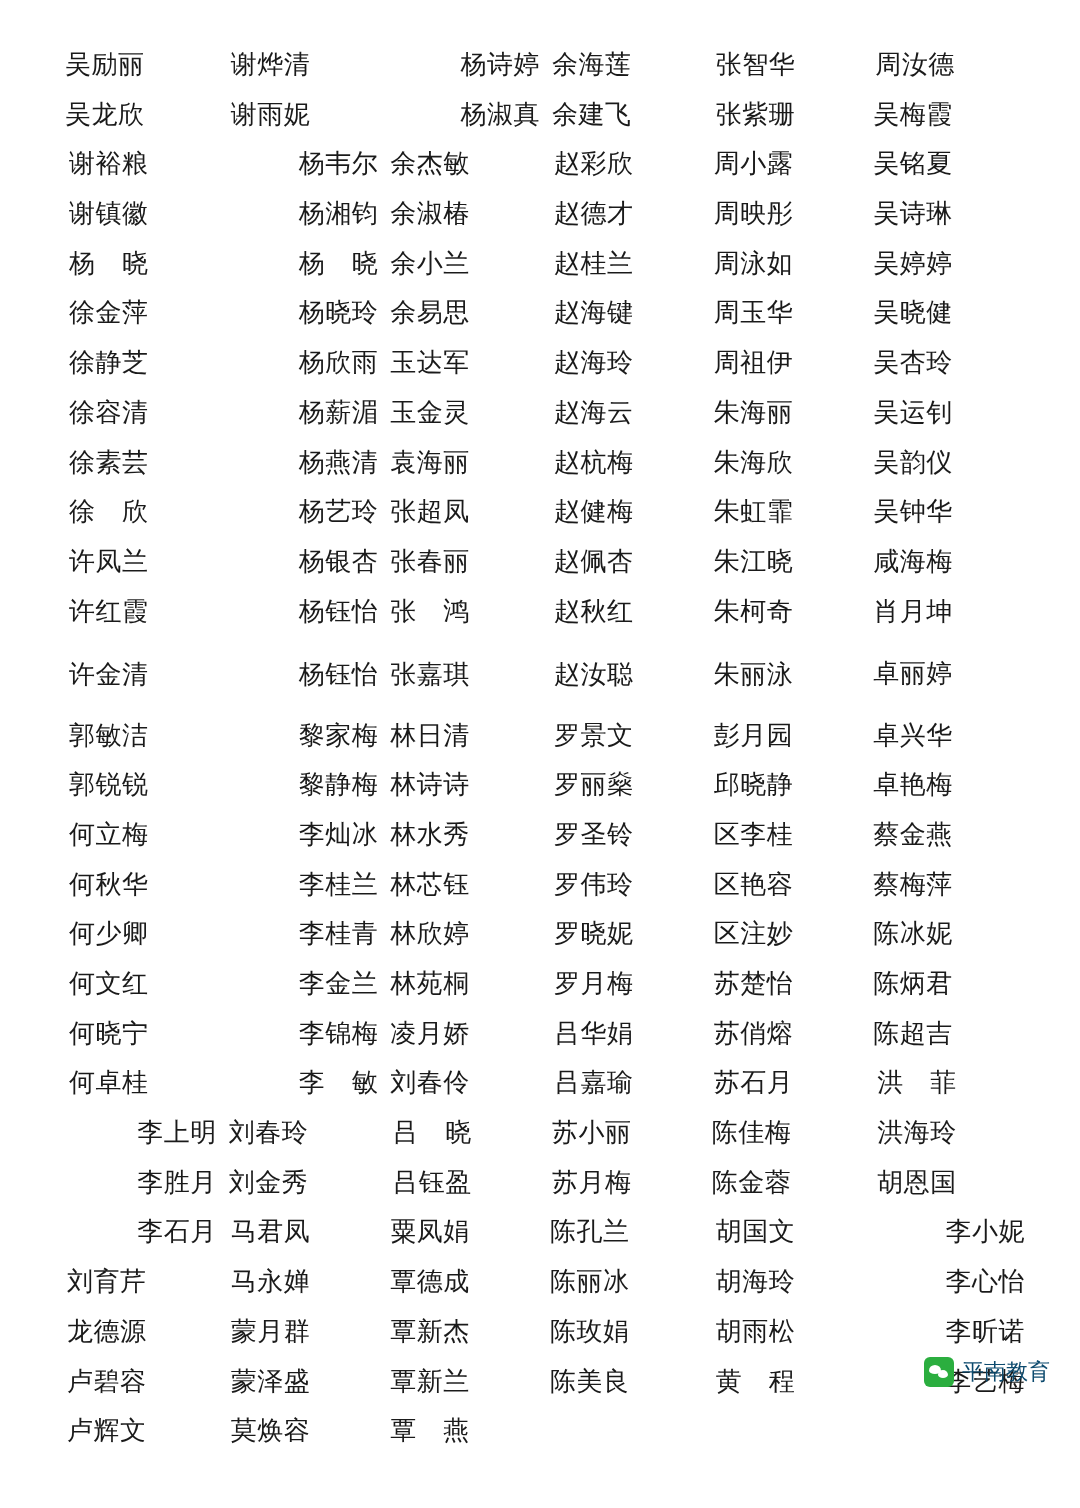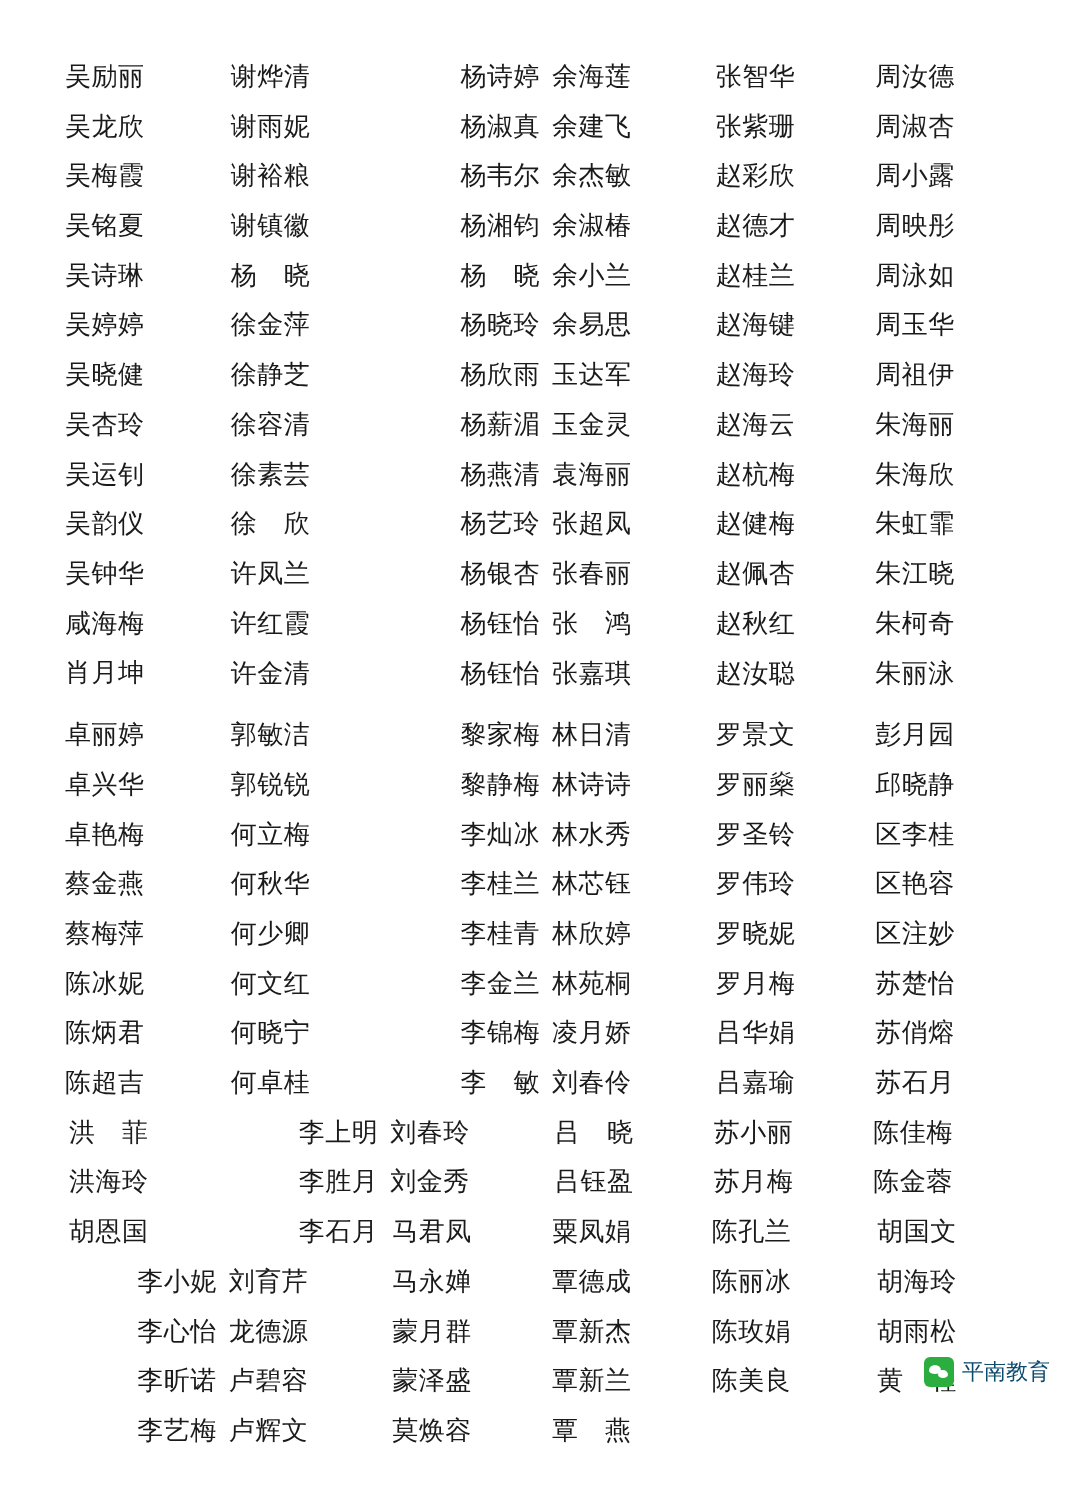--- a/index.html
+++ b/index.html
@@ -13,21 +13,21 @@
     font-family: "DejaVu Serif", "Liberation Serif", serif;
     color: #1a1a1a;
     position: relative;
     overflow: hidden;
   }
   .page {
     position: absolute;
     left: 0; top: 0;
     width: 1080px;
     height: 1405px;
-    padding: 52px 55px 0 55px;
+    padding: 40px 55px 0 55px;
     box-sizing: border-box;
   }
   .name-grid {
     display: grid;
     grid-template-columns: repeat(6, 1fr);
     column-gap: 0;
   }
   .name-cell {
     height: 49.7px;
     line-height: 49.7px;
@@ -89,21 +89,20 @@
     <div class="name-cell c2">杨诗婷</div>
     <div class="name-cell c3">余海莲</div>
     <div class="name-cell c4">张智华</div>
     <div class="name-cell c5">周汝德</div>
 
     <div class="name-cell c0">吴龙欣</div>
     <div class="name-cell c1">谢雨妮</div>
     <div class="name-cell c2">杨淑真</div>
     <div class="name-cell c3">余建飞</div>
     <div class="name-cell c4">张紫珊</div>
-    <div class="name-cell c5">周淑杏</div>
 
     <div class="name-cell c0">吴梅霞</div>
     <div class="name-cell c1">谢裕粮</div>
     <div class="name-cell c2">杨韦尔</div>
     <div class="name-cell c3">余杰敏</div>
     <div class="name-cell c4">赵彩欣</div>
     <div class="name-cell c5">周小露</div>
 
     <div class="name-cell c0">吴铭夏</div>
     <div class="name-cell c1">谢镇徽</div>

